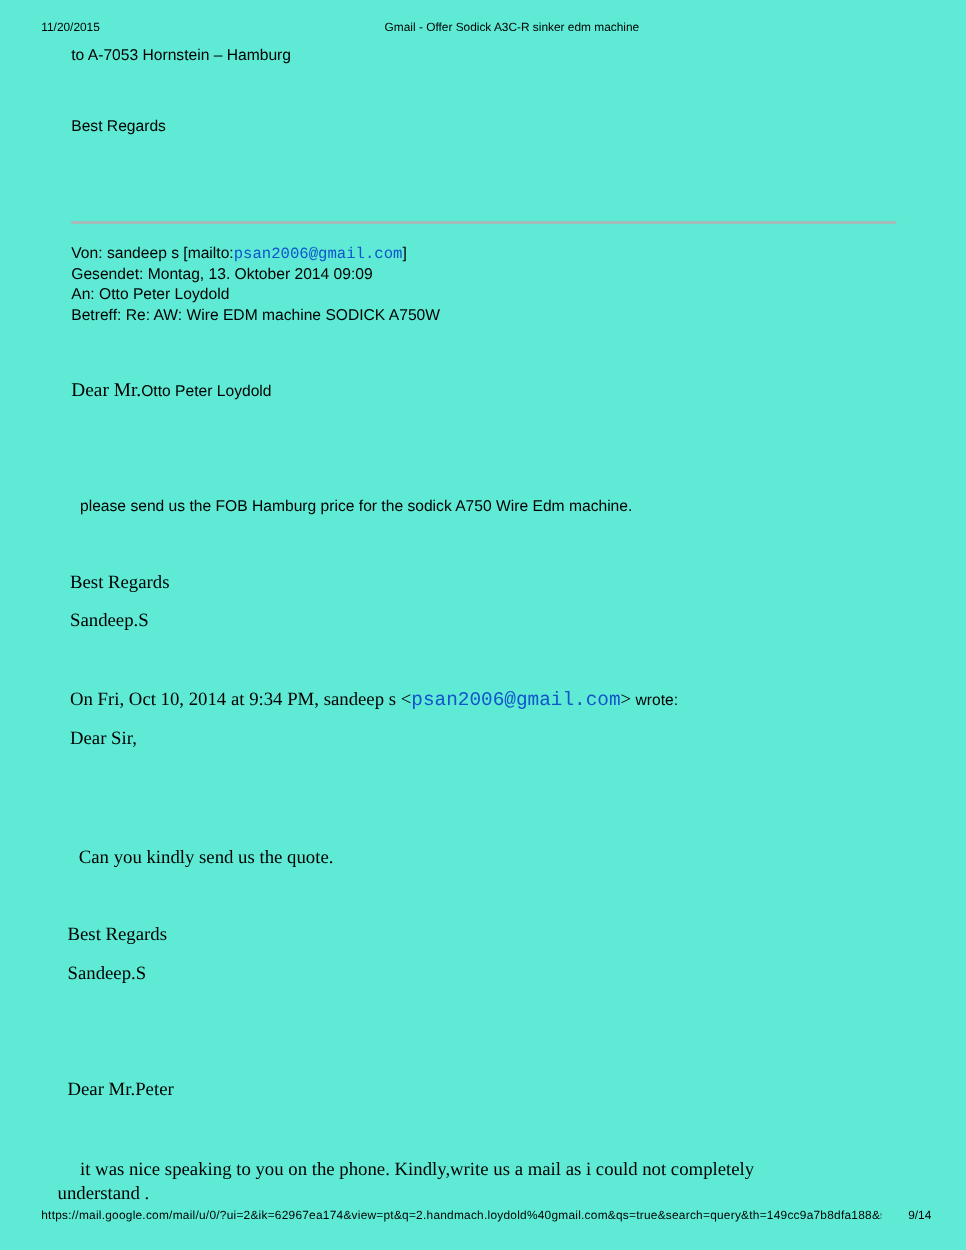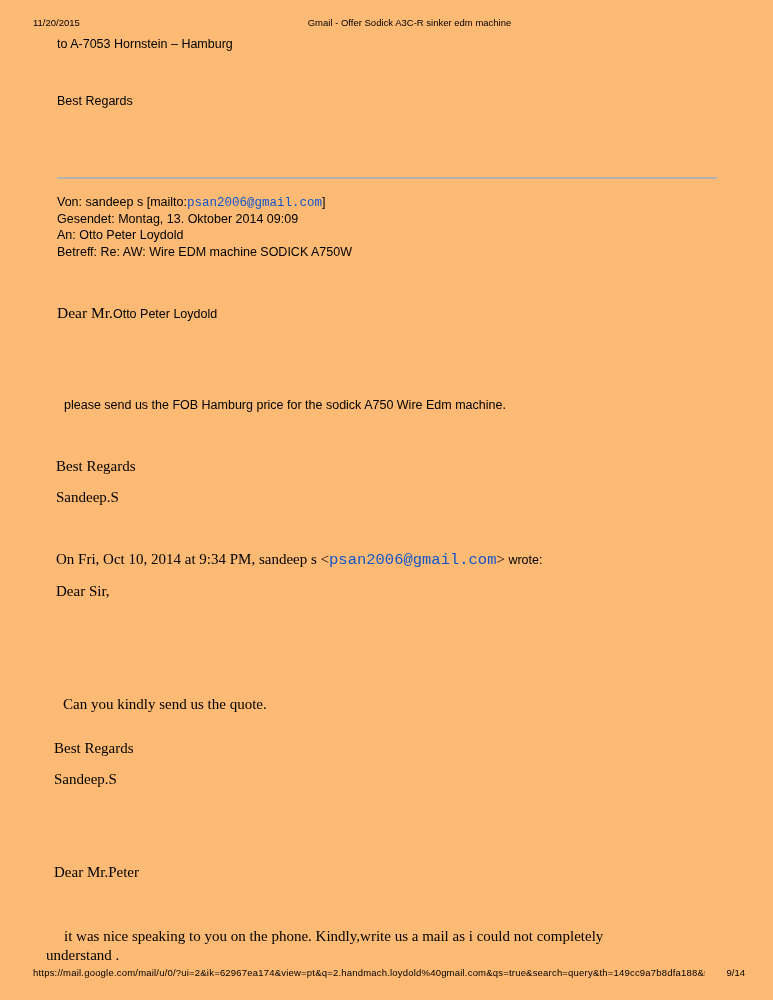--- a/index.html
+++ b/index.html
@@ -1,20 +1,20 @@
 <!DOCTYPE html>
 <html style="--link-color: #1155cc; --divider-color: #b3b3b3;"><head>
 <meta charset="utf-8">
 <style>
   html, body { margin: 0; padding: 0; background: #ffffff; }
   .page {
     position: relative;
     width: 773px;
     height: 1000px;
-    background: #fdba74;
+    background: #5eead4;
     color: #000000;
     overflow: hidden;
     font-family: "Liberation Sans", sans-serif;
   }
   .abs { position: absolute; white-space: nowrap; }
 
   
   .print-date { top: 17px; left: 33px; font-size: 9.5px; }
   .print-title { top: 17px; left: 0; right: 0; padding-left: 46px; text-align: center; font-size: 9.5px; }
   .footer-url {
@@ -39,21 +39,21 @@
   .von-block b { font-weight: normal; text-align: center; }
 
   
   .serif { font-family: "Liberation Serif", serif; font-size: 15px; }
   .greeting-1 { top: 304px; left: 57px; font-size: 15.5px; }
   .greeting-1 .name { font-family: "Liberation Sans", sans-serif; font-size: 12.5px; }
   .closing-2  { top: 458px; left: 56px; }
   .sig-1      { top: 489px; left: 56px; }
   .quote-2    { top: 551px; left: 56px; }
   .greeting-2 { top: 583px; left: 56px; font-family: Liberation Serif, serif; }
-  .body-2     { top: 678px; left: 63px; margin-top: 18px; }
+  .body-2     { top: 678px; left: 63px; }
   .closing-3  { top: 740px; left: 54px; }
   .sig-2      { top: 771px; left: 54px; }
   .quote-3    { top: 835px; left: 54px; }
   .greeting-3 { top: 864px; left: 54px; }
   .body-3 {
     top: 927px; left: 46px; width: 620px;
     white-space: normal; text-indent: 18px; line-height: 19px;
   }
 
   a.link, .link {

